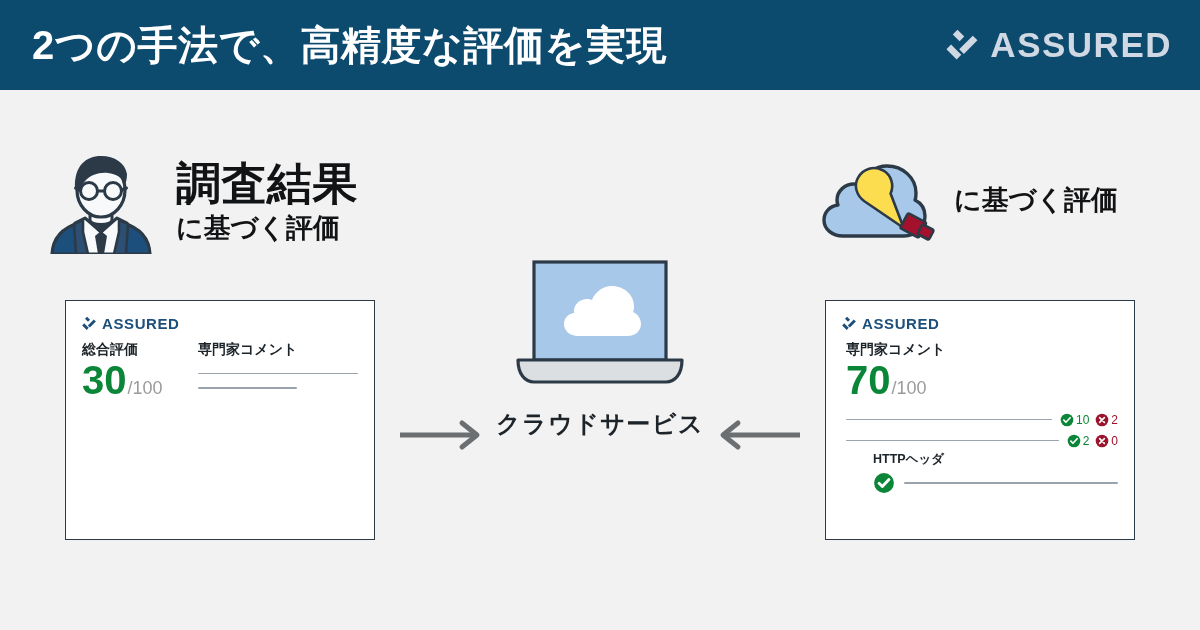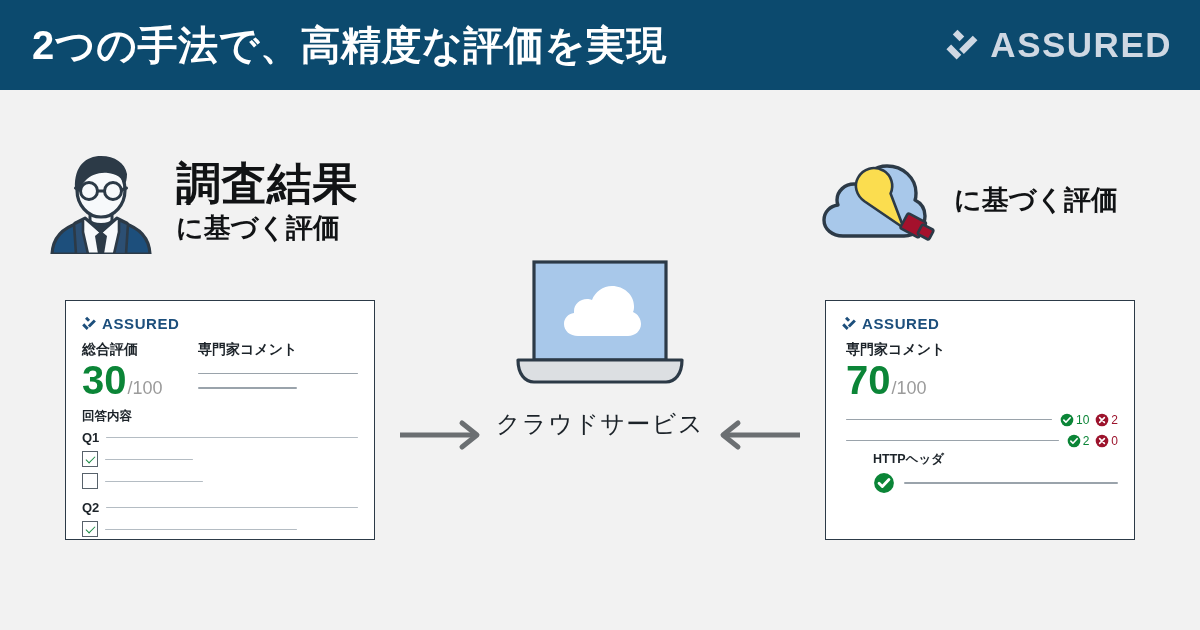--- a/index.html
+++ b/index.html
@@ -116,21 +116,21 @@
   .badge.ok  .badge-num { color: #0b8537; }
   .badge.ng  .badge-num { color: #9c132c; }
   .http-row { display: flex; align-items: center; gap: 9px; margin-top: 5px; }
   .http-ico { width: 22px; height: 22px; flex: 0 0 auto; }
   .http-row .rule { flex: 1 1 auto; }
 
   
   .center { position: absolute; left: 470px; top: 168px; width: 260px; text-align: center; }
   .laptop { width: 196px; height: 136px; margin: 0 auto; display: block; }
   .center-label {
-    margin-top: 14px; font-size: 24px; font-weight: normal;
+    margin-top: 14px; font-size: 24px; font-weight: bold;
     color: #1c2329; letter-spacing: 1.5px; white-space: nowrap;
   }
 
   
   .arrow { position: absolute; width: 90px; height: 34px; }
   .arrow.a-left  { left: 398px; top: 328px; }
   .arrow.a-right { left: 712px; top: 328px; }
 </style>
 </head>
 <body>
@@ -217,45 +217,20 @@
             <span class="score-den">/100</span>
           </div>
         </div>
         <div class="col-r">
           <div class="lbl">専門家コメント</div>
           <div class="rule" style="width:100%;margin-top:14px;"></div>
           <div class="rule" style="width:62%;margin-top:13px;"></div>
         </div>
       </div>
 
-      <div class="answers">
-        <div class="lbl sm">回答内容</div>
-
-        <div class="ans-row">
-          <span class="qtag">Q1</span>
-          <div class="rule thin" style="flex:1 1 auto;"></div>
-        </div>
-        <div class="ans-row">
-          <span class="chk on"></span>
-          <div class="rule thin" style="width:88px;"></div>
-        </div>
-        <div class="ans-row">
-          <span class="chk"></span>
-          <div class="rule thin" style="width:98px;"></div>
-        </div>
-
-        <div class="ans-row" style="margin-top:11px;">
-          <span class="qtag">Q2</span>
-          <div class="rule thin" style="flex:1 1 auto;"></div>
-        </div>
-        <div class="ans-row">
-          <span class="chk on"></span>
-          <div class="rule thin" style="width:192px;"></div>
-        </div>
-      </div>
 
     </div>
   </div>
 
   <div class="card right">
     <div class="card-inner">
 
       <div class="card-logo">
         <svg class="card-logo-mark" viewBox="0 0 40 40">
           <g fill="#1d4f7c">

